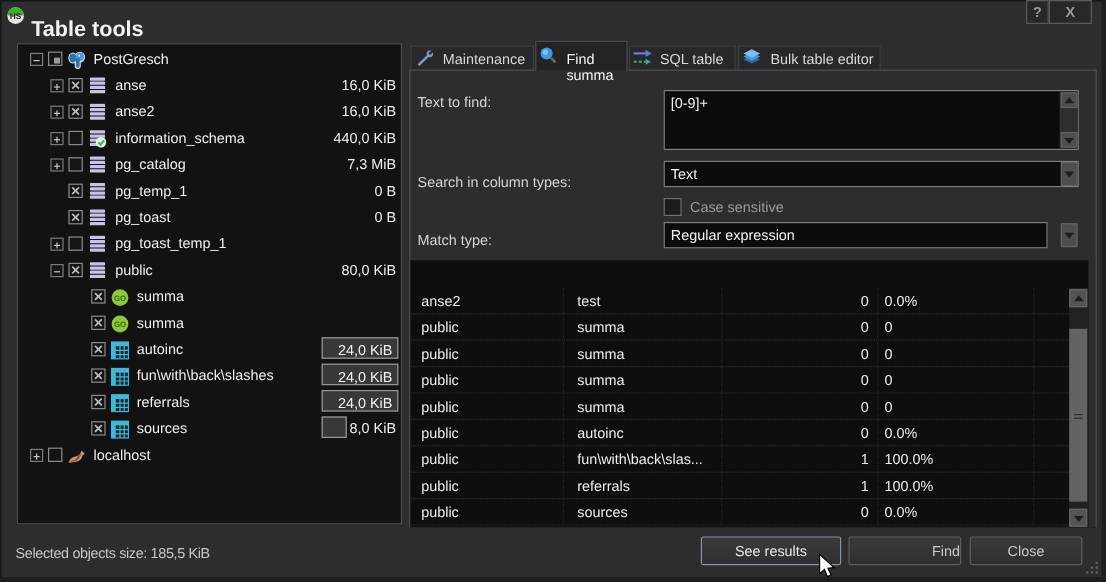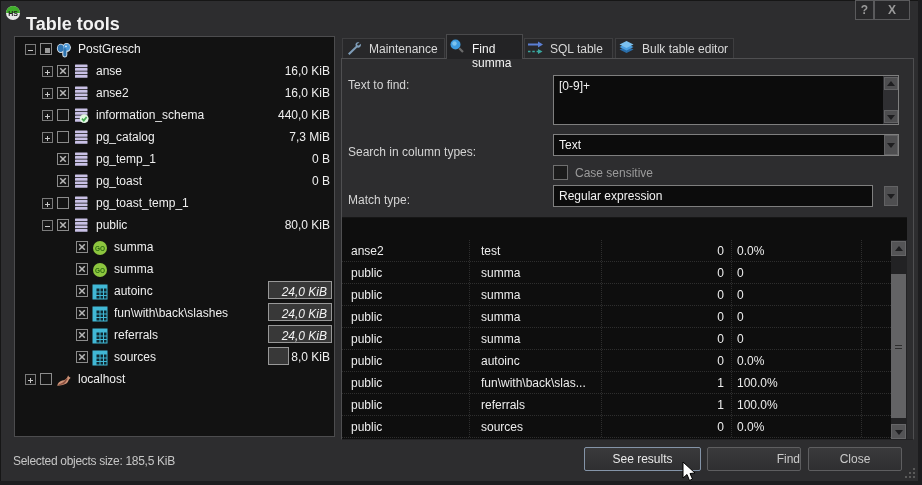--- a/index.html
+++ b/index.html
@@ -14,21 +14,21 @@
 #tree { position:absolute; left:14px; top:36px; width:321px; height:401px; background:#121212; border:1px solid #4c4c4e; }
 .trow { position:absolute; left:0; width:319px; height:22px; }
 .trow .lbl { position:absolute; top:4px; color:#efefef; }
 .trow .sz { position:absolute; right:4px; top:4px; color:#efefef; }
 .exp { position:absolute; top:6px; width:11px; height:11px; border:1px solid #7a7a7a; background:#161616; color:#c8c8c8; }
 .exp i { position:absolute; left:2px; top:5px; width:5px; height:1px; background:#c8c8c8; }
 .exp.plus b { position:absolute; left:4px; top:3px; width:1px; height:5px; background:#c8c8c8; }
 .cb { position:absolute; top:5px; width:12px; height:12px; border:1px solid #8c8c8c; background:#141414; }
 .cb svg { position:absolute; left:0; top:0; }
 .icon { position:absolute; top:4px; width:15px; height:15px; }
-.bar { position:absolute; top:1px; height:18px; border:1px solid #989898; background:#383838;font-style:italic; }
+.bar { position:absolute; top:1px; height:18px; border:1px solid #989898; background:#383838; }
 .bar span { position:absolute; right:4px; top:3px; color:#f2f2f2; }
 
 .tab { position:absolute; height:20px; top:38px; background:#28282a; border:1px solid #3e3e40; border-bottom:none; color:#d8d8d8; }
 .tab .tl { position:absolute; top:3px; }
 #tabfind { top:34px; height:25px; background:#232325; border-color:#4a4a4c; color:#f4f4f4; z-index:3; }
 #tabfind .tl { top:7px; }
 
 #page { position:absolute; left:341px; top:58px; width:573px; height:382px; border:1px solid #4f4f51; border-bottom-color:#232325; background:#2d2d2f; }
 .flabel { position:absolute; color:#d4d4d4; }
 .input { position:absolute; background:#0c0c0c; border:1px solid #7f7f7f; color:#f2f2f2; }

